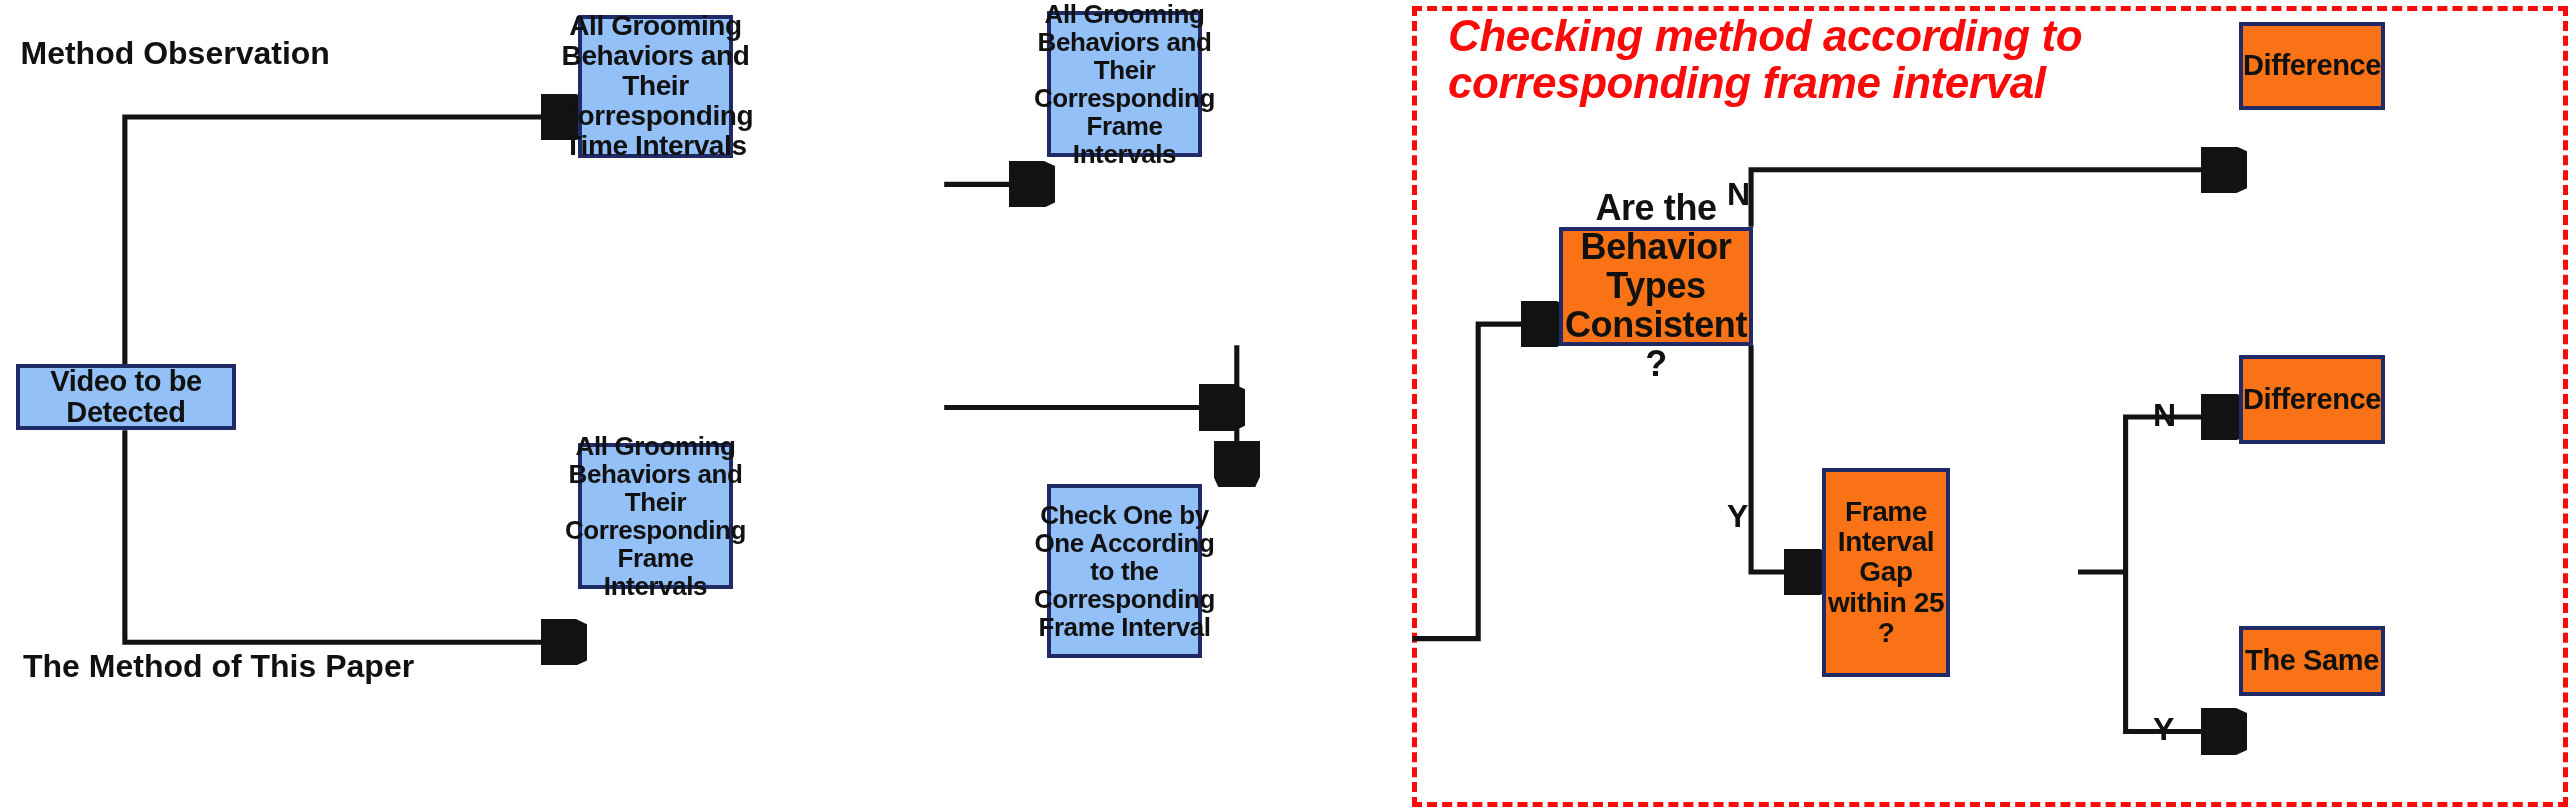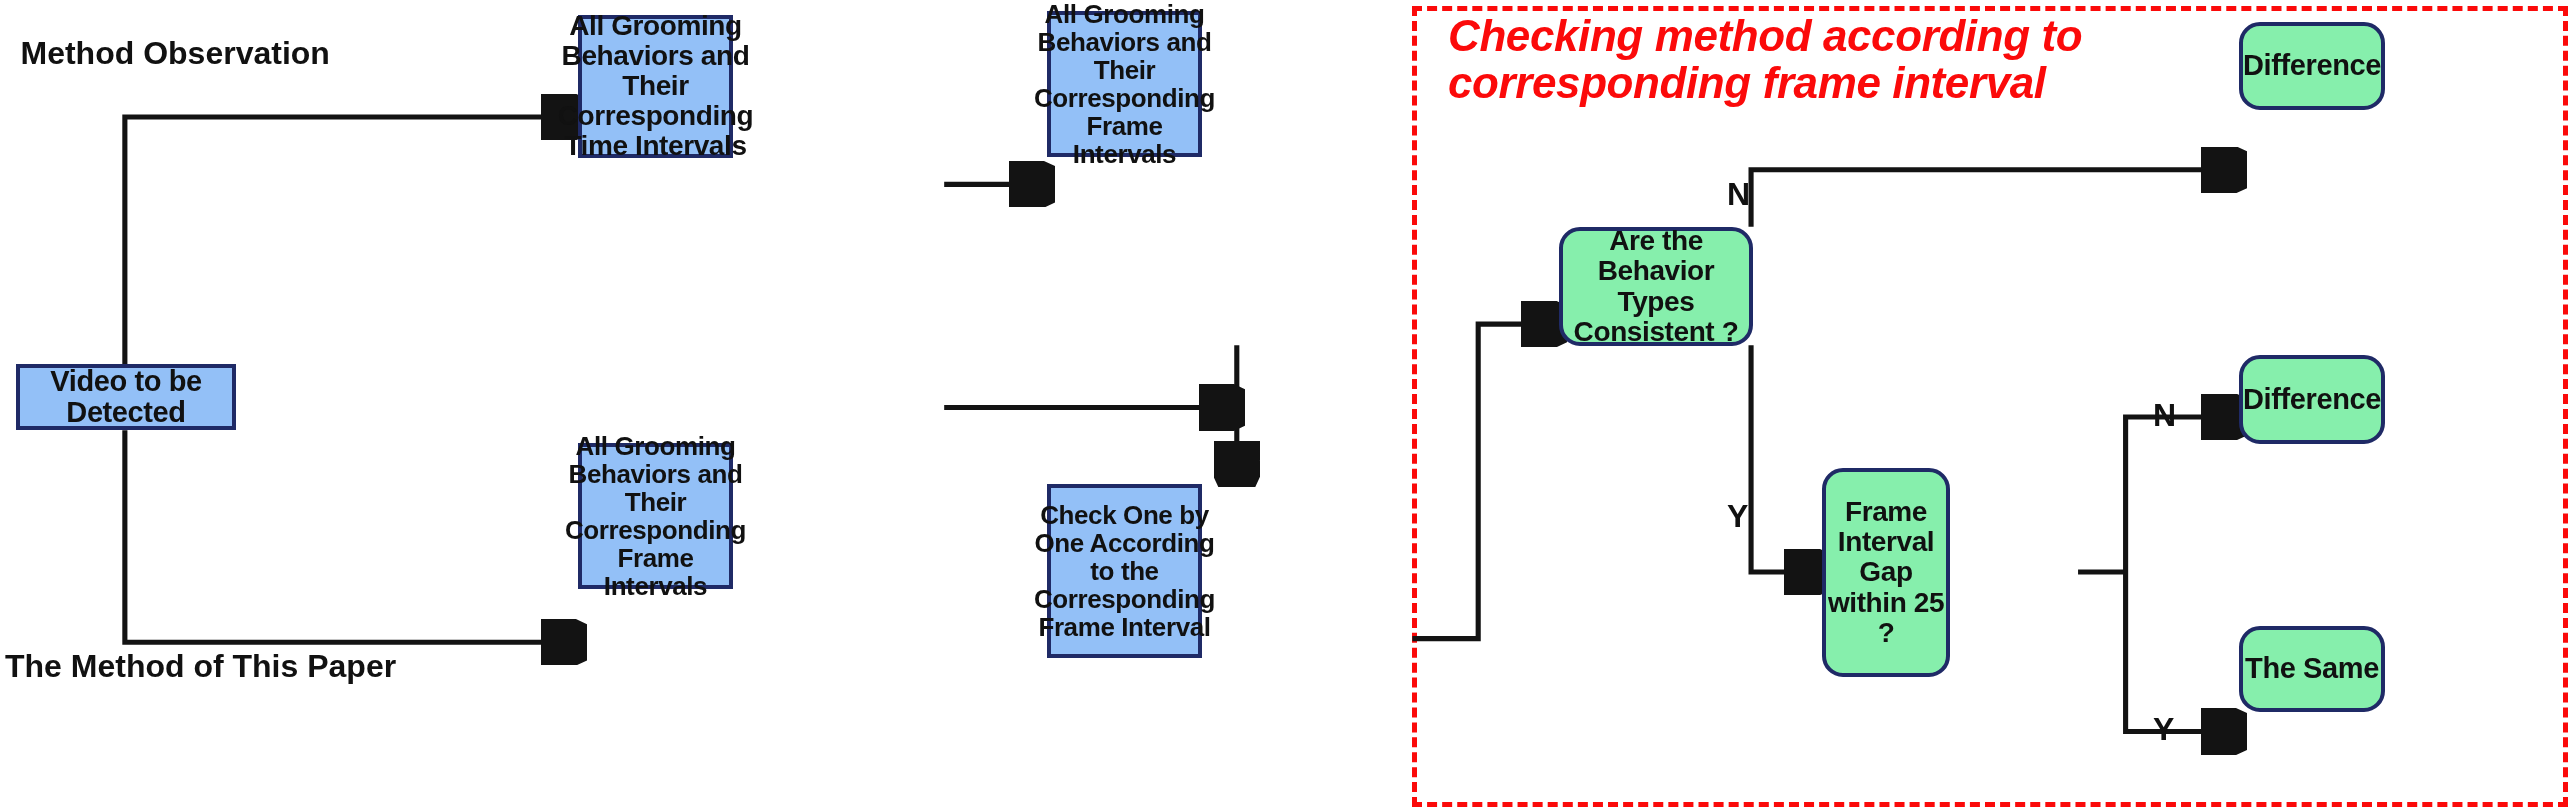--- a/index.html
+++ b/index.html
@@ -23,21 +23,21 @@
     align-items: center;
     justify-content: center;
     text-align: center;
     font-weight: bold;
     color: #111111;
     line-height: 1.08;
     letter-spacing: -0.4px;
     z-index: 4;
   }
   .node.blue { background: #93c0f7; }
-  .node.red  { background: #86efac; border-radius: 21px; }
+  .node.red  { background: #f97316; }
 
   .edge-label {
     position: absolute;
     font-weight: bold;
     color: #111111;
     white-space: nowrap;
     z-index: 6;
   }
   .free-label {
     position: absolute;
@@ -113,33 +113,33 @@
   <div class="node blue" style="left:16px; top:364px; width:220px; height:66px; font-size:29px;">Video to be Detected</div>
 
   <div class="node blue" style="left:578px; top:14.6px; width:155px; height:143px; font-size:28px;">All Grooming Behaviors and Their Corresponding Time Intervals</div>
 
   <div class="node blue" style="left:1047px; top:11px; width:155px; height:146px; font-size:26px;">All Grooming Behaviors and Their Corresponding Frame Intervals</div>
 
   <div class="node blue" style="left:578px; top:443px; width:155px; height:146px; font-size:26px;">All Grooming Behaviors and Their Corresponding Frame Intervals</div>
 
   <div class="node blue" style="left:1047px; top:484px; width:155px; height:174px; font-size:26px;">Check One by One According to the Corresponding Frame Interval</div>
 
-  <div class="node red" style="left:1559px; top:227px; width:194px; height:119px; font-size:28px;">Are the Behavior Types Consistent ?</div>
+  <div class="node red" style="left:1559px; top:227px; width:194px; height:119px; font-size:36px;">Are the Behavior Types Consistent ?</div>
 
   <div class="node red" style="left:1822px; top:468px; width:128px; height:209px; font-size:28px;">Frame Interval Gap within 25 ?</div>
 
   <div class="node red" style="left:2239px; top:22px; width:146px; height:88px; font-size:29px;">Difference</div>
 
   <div class="node red" style="left:2239px; top:355px; width:146px; height:89px; font-size:29px;">Difference</div>
 
-  <div class="node red" style="left:2239px; top:626px; width:146px; height:86px; font-size:29px;">The Same</div>
+  <div class="node red" style="left:2239px; top:626px; width:146px; height:70px; font-size:29px;">The Same</div>
 
   <div class="free-label" style="left:20.5px; top:35px; font-size:32px;">Method Observation</div>
 
-  <div class="free-label" style="left:5px; top:648px; font-size:32px;">The Method of This Paper</div>
+  <div class="free-label" style="left:23px; top:648px; font-size:32px;">The Method of This Paper</div>
 
   <div class="edge-label" style="left:1727px; top:176px; font-size:32px;">N</div>
 
   <div class="edge-label" style="left:1727px; top:498px; font-size:32px;">Y</div>
 
   <div class="edge-label" style="left:2153px; top:397px; font-size:32px;">N</div>
 
   <div class="edge-label" style="left:2153px; top:711px; font-size:32px;">Y</div>
 
 </div>

